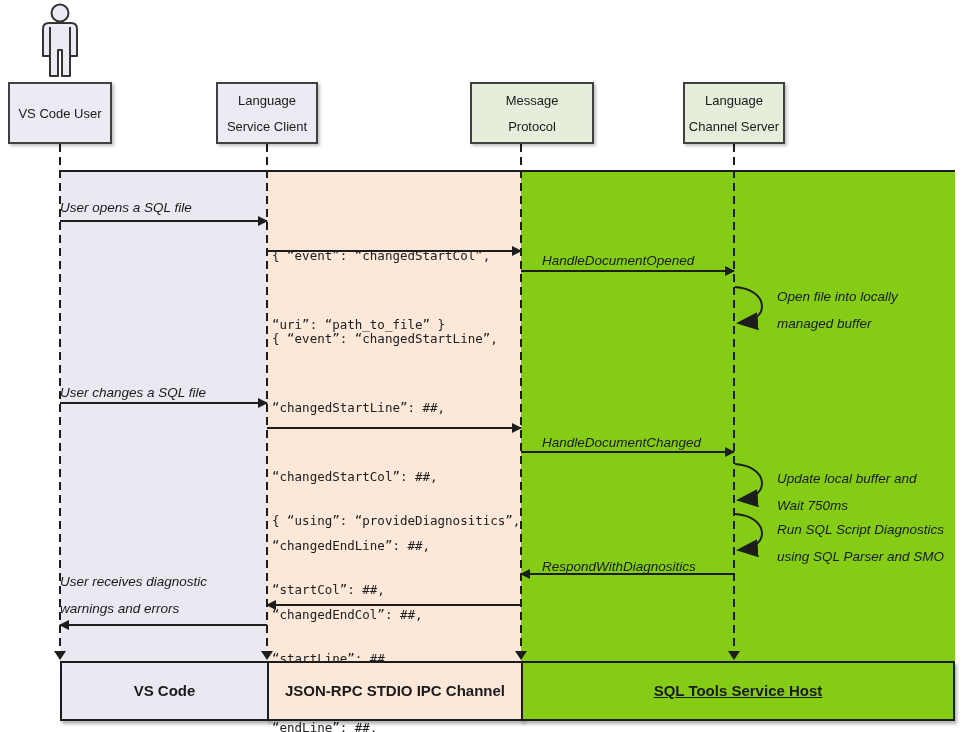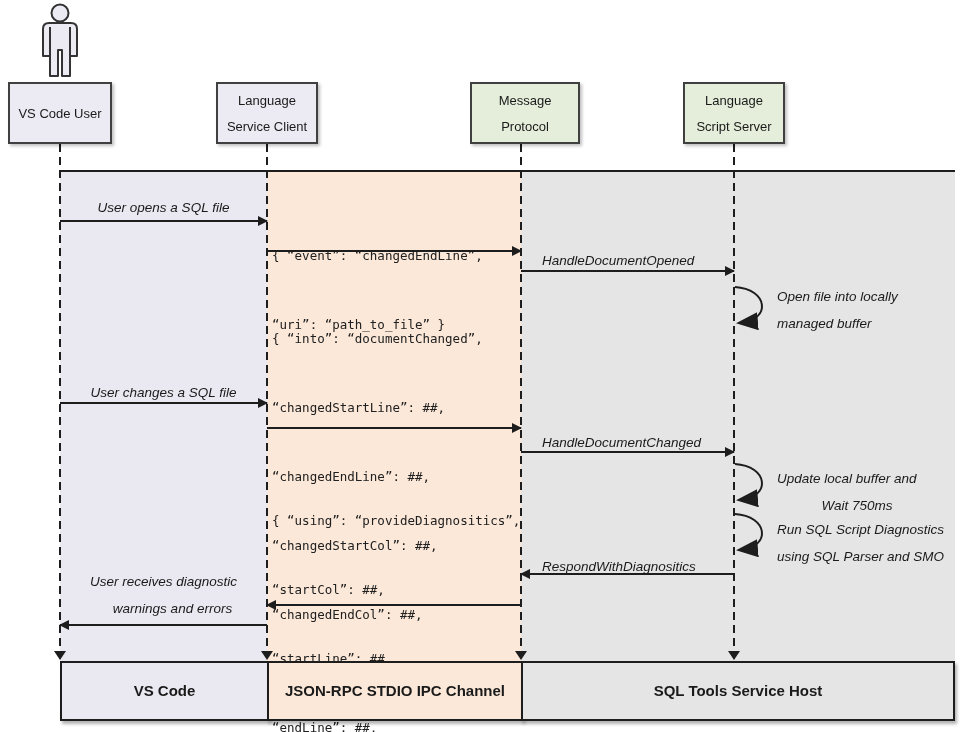--- a/index.html
+++ b/index.html
@@ -4,21 +4,21 @@
 <style>
   html,body{margin:0;padding:0;background:#ffffff;}
   .diagram{position:relative;width:962px;height:732px;background:#ffffff;overflow:hidden;
            font-family:"Liberation Sans",sans-serif;color:#1a1a1a;}
   .abs{position:absolute;}
   
   .band-line{position:absolute;height:2px;background:#1d1d1d;}
   .col{position:absolute;top:172px;height:489px;}
   .col-vscode{background:#eae9f1;}
   .col-ipc{background:#fbe8d9;}
-  .col-host{background:#e5e5e5;}
+  .col-host{background:#84cc16;text-decoration:underline;}
   
   .lifeline{position:absolute;width:2px;top:144px;height:508px;
             background:repeating-linear-gradient(to bottom,#1d1d1d 0 8px,transparent 8px 13px);}
   .ll-end{position:absolute;top:651px;width:0;height:0;
           border-left:6px solid transparent;border-right:6px solid transparent;
           border-top:9px solid #1d1d1d;}
   
   .pbox{position:absolute;top:82px;height:62px;border:2px solid #404040;box-sizing:border-box;
         display:flex;flex-direction:column;align-items:center;justify-content:center;
         font-size:13px;line-height:13px;gap:13px;box-shadow:2px 2px 3px rgba(0,0,0,0.25);text-align:center;}
@@ -29,21 +29,21 @@
         text-align:center;font-weight:bold;font-size:15px;line-height:56px;
         box-shadow:2px 3px 3px rgba(0,0,0,0.3);}
   
   .arrow{position:absolute;height:2px;background:#1d1d1d;}
   .ah-r{position:absolute;right:-1px;top:-4px;width:0;height:0;
         border-left:10px solid #1d1d1d;border-top:5px solid transparent;border-bottom:5px solid transparent;}
   .ah-l{position:absolute;left:-1px;top:-4px;width:0;height:0;
         border-right:10px solid #1d1d1d;border-top:5px solid transparent;border-bottom:5px solid transparent;}
   
   .mlabel{position:absolute;font-style:italic;font-size:13.5px;line-height:16px;white-space:nowrap;}
-  .center{text-align:center;}
+  .center{text-align:left;}
   
   .json{position:absolute;font-family:"DejaVu Sans Mono","Liberation Mono",monospace;
         font-size:12.5px;line-height:23px;color:#202020;white-space:pre;}
   .json .indent{}
   .loop{position:absolute;overflow:visible;}
 </style>
 </head>
 <body>
 
 <div class="diagram">
@@ -77,58 +77,58 @@
   <div class="ll-end" style="left:515px"></div>
   <div class="ll-end" style="left:728px"></div>
 
   <div class="pbox pbox-gray" style="left:8px;width:104px">
     <span>VS Code User</span>
   </div>
   <div class="pbox pbox-gray" style="left:216px;width:102px">
     <span>Language</span>
     <span>Service Client</span>
   </div>
-  <div class="pbox pbox-green" style="left:470px;width:110px">
+  <div class="pbox pbox-green" style="left:470px;width:124px">
     <span>Message</span>
     <span>Protocol</span>
   </div>
   <div class="pbox pbox-green" style="left:683px;width:102px">
     <span>Language</span>
-    <span>Script Server</span>
+    <span>Channel Server</span>
   </div>
 
   <div class="mlabel center" style="left:60px;width:207px;top:200px">User opens a SQL file</div>
   <div class="arrow" style="left:60px;width:207px;top:220px">
     <span class="ah-r"></span>
   </div>
 
   <div class="json" style="left:272px;top:198px">
-    <div>{ “event”: “changedEndLine”,</div>
+    <div>{ “event”: “changedStartCol”,</div>
     <div class="indent">“uri”: “path_to_file” }</div>
   </div>
   <div class="arrow" style="left:267px;width:254px;top:250px">
     <span class="ah-r"></span>
   </div>
 
   <div class="mlabel" style="left:542px;top:253px">HandleDocumentOpened</div>
   <div class="arrow" style="left:521px;width:213px;top:270px">
     <span class="ah-r"></span>
   </div>
 
   <svg class="loop" style="left:734px;top:285px" width="50" height="42" viewBox="0 0 50 42">
     <path d="M1,2 C34,4 38,35 6,38" fill="none" stroke="#1d1d1d" stroke-width="2" marker-end="url(#arrowhead)"></path>
   </svg>
   <div class="mlabel" style="left:777px;top:289px">Open file into locally</div>
   <div class="mlabel" style="left:777px;top:316px">managed buffer</div>
 
   <div class="json" style="left:272px;top:281px">
-    <div>{ “into”: “documentChanged”,</div>
+    <div>{ “event”: “changedStartLine”,</div>
     <div class="indent">“changedStartLine”: ##,</div>
+    <div class="indent">“changedStartCol”: ##,</div>
     <div class="indent">“changedEndLine”: ##,</div>
-    <div class="indent">“changedStartCol”: ##,</div>
     <div class="indent">“changedEndCol”: ##,</div>
     <div class="indent">“changedText”: “changed txt” }</div>
   </div>
 
   <div class="mlabel center" style="left:60px;width:207px;top:385px">User changes a SQL file</div>
   <div class="arrow" style="left:60px;width:207px;top:402px">
     <span class="ah-r"></span>
   </div>
   <div class="arrow" style="left:267px;width:254px;top:427px">
     <span class="ah-r"></span>

